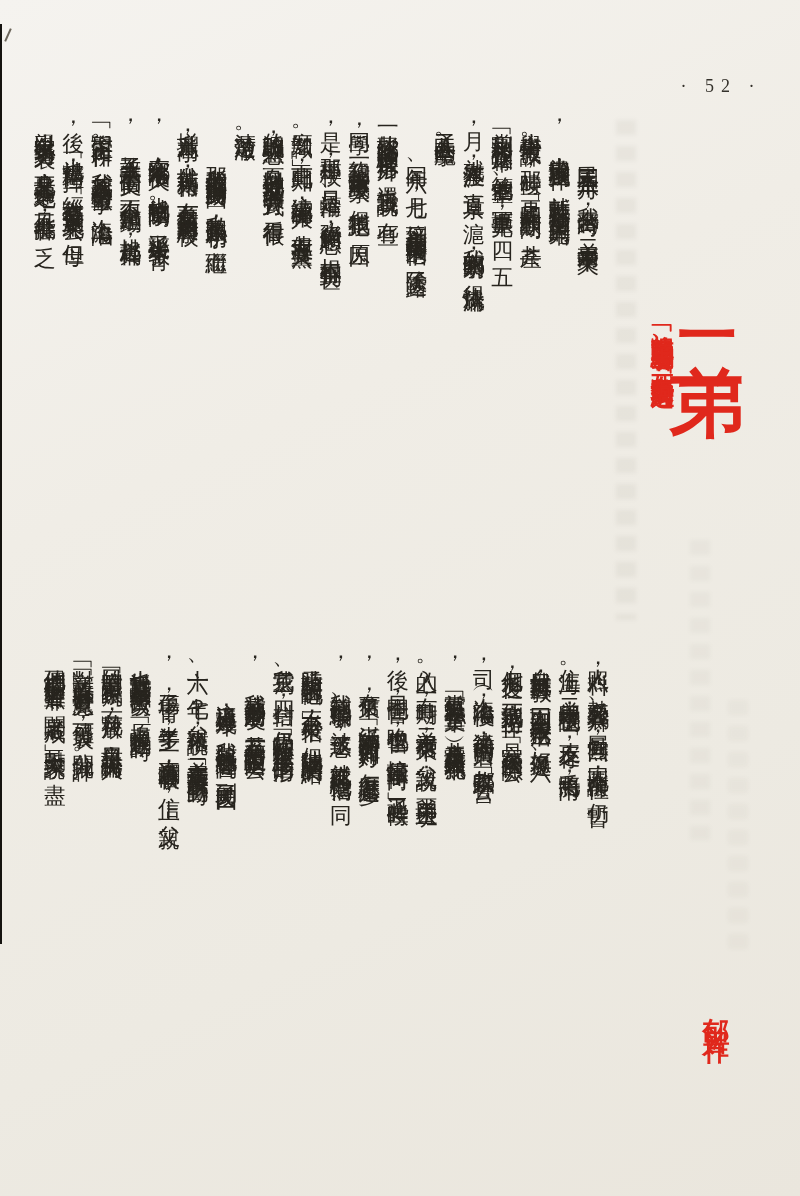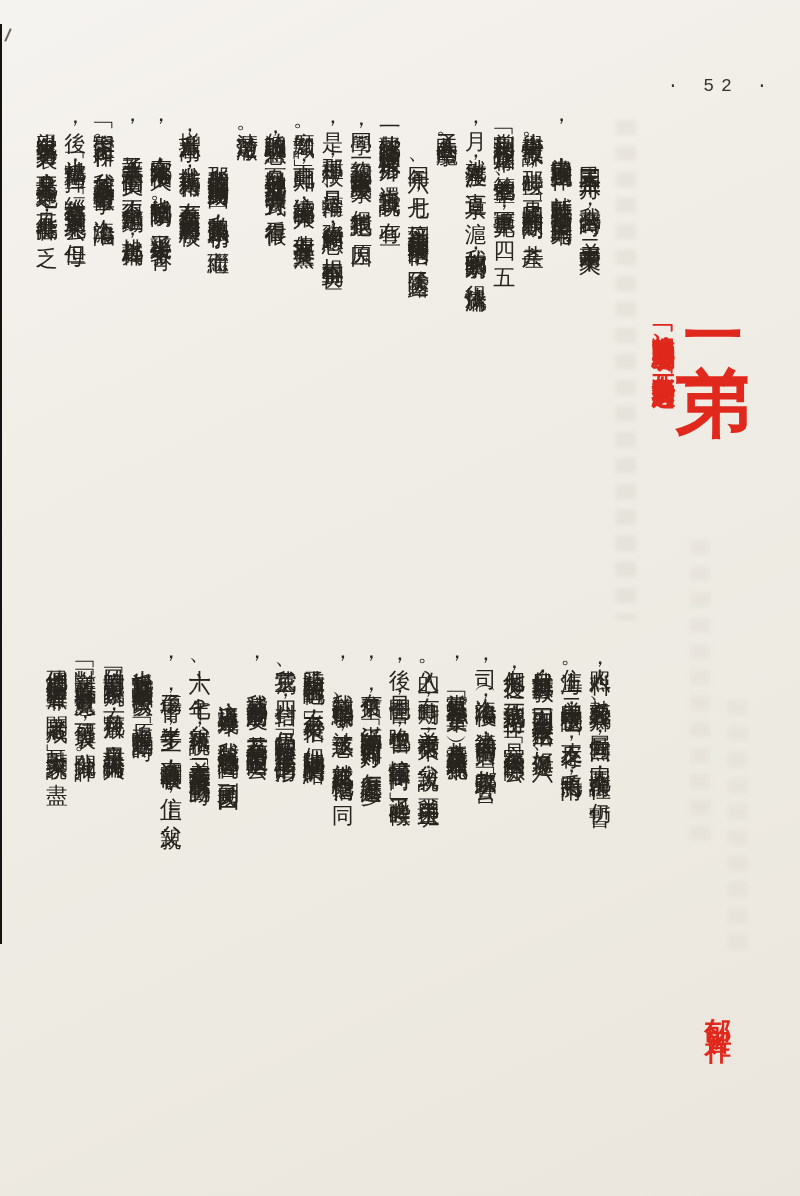--- a/index.html
+++ b/index.html
@@ -5,21 +5,20 @@
   :root { --accent: #e0281c; }
   html,body { margin:0; padding:0; }
   body {
     width:800px; height:1196px;
     font-family:"Liberation Serif","DejaVu Serif",serif;
     background:#e8e5de;
   }
   .page {
     position:relative; width:800px; height:1196px; overflow:hidden;
     background:linear-gradient(155deg,#f5f3ef 0%,#f0ede6 35%,#edeae2 70%,#eae6dd 100%);
-    font-family:Liberation Mono, monospace;
   }
   
   .edge-line { position:absolute; background:#15130f; }
   .edge-line.main { left:0; top:24px; width:2px; height:920px; }
   .edge-scratch { position:absolute; left:7px; top:28px; width:2px; height:14px;
     background:#6b655a; transform:rotate(24deg); }
   
   .ghost { position:absolute; width:20px; filter:blur(2px); opacity:.5;
     background:repeating-linear-gradient(180deg, rgba(125,118,104,.16) 0 15px, rgba(125,118,104,0) 15px 26px); }
   

